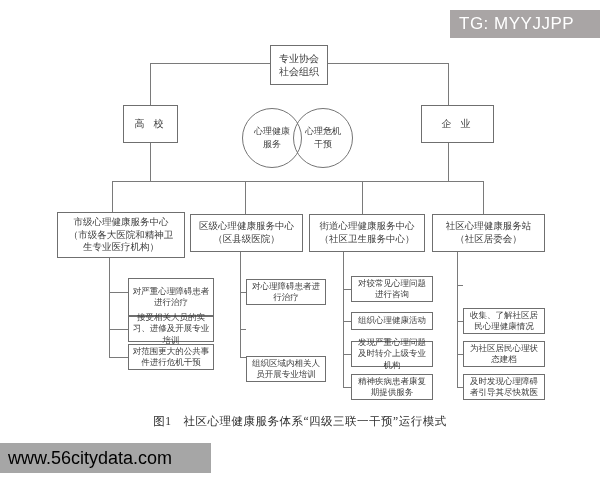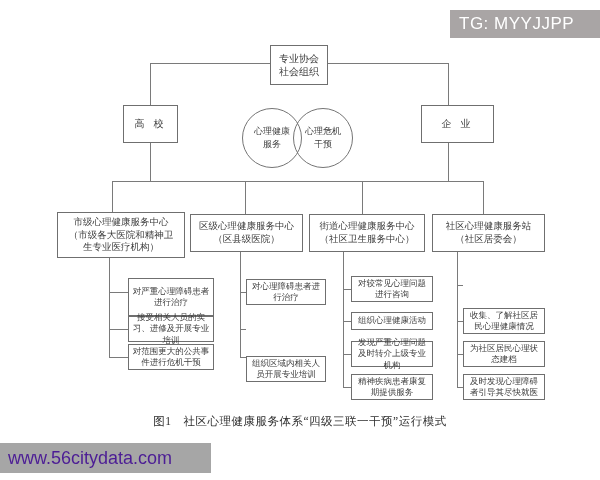--- a/index.html
+++ b/index.html
@@ -13,21 +13,21 @@
   }
   
   .wm-top{
     position:absolute;top:10px;left:450px;width:150px;height:28px;
     background:#a9a5a5;color:#fff;
     font-size:17px;display:flex;align-items:center;padding-left:9px;
     box-sizing:border-box;letter-spacing:.5px;
   }
   .wm-bottom{
     position:absolute;top:443px;left:0;width:211px;height:30px;
-    background:#a6a6a6;color:#4c1d95;
+    background:#a6a6a6;color:#000000;
     font-size:18px;display:flex;align-items:center;padding-left:8px;
     box-sizing:border-box;
   }
   
   .ln{position:absolute;background:#7a7a7a;z-index:1;}
   
   .nbox{
     position:absolute;z-index:2;
     border:1px solid #6f6f6f;background:#fff;
     display:flex;align-items:center;justify-content:center;

